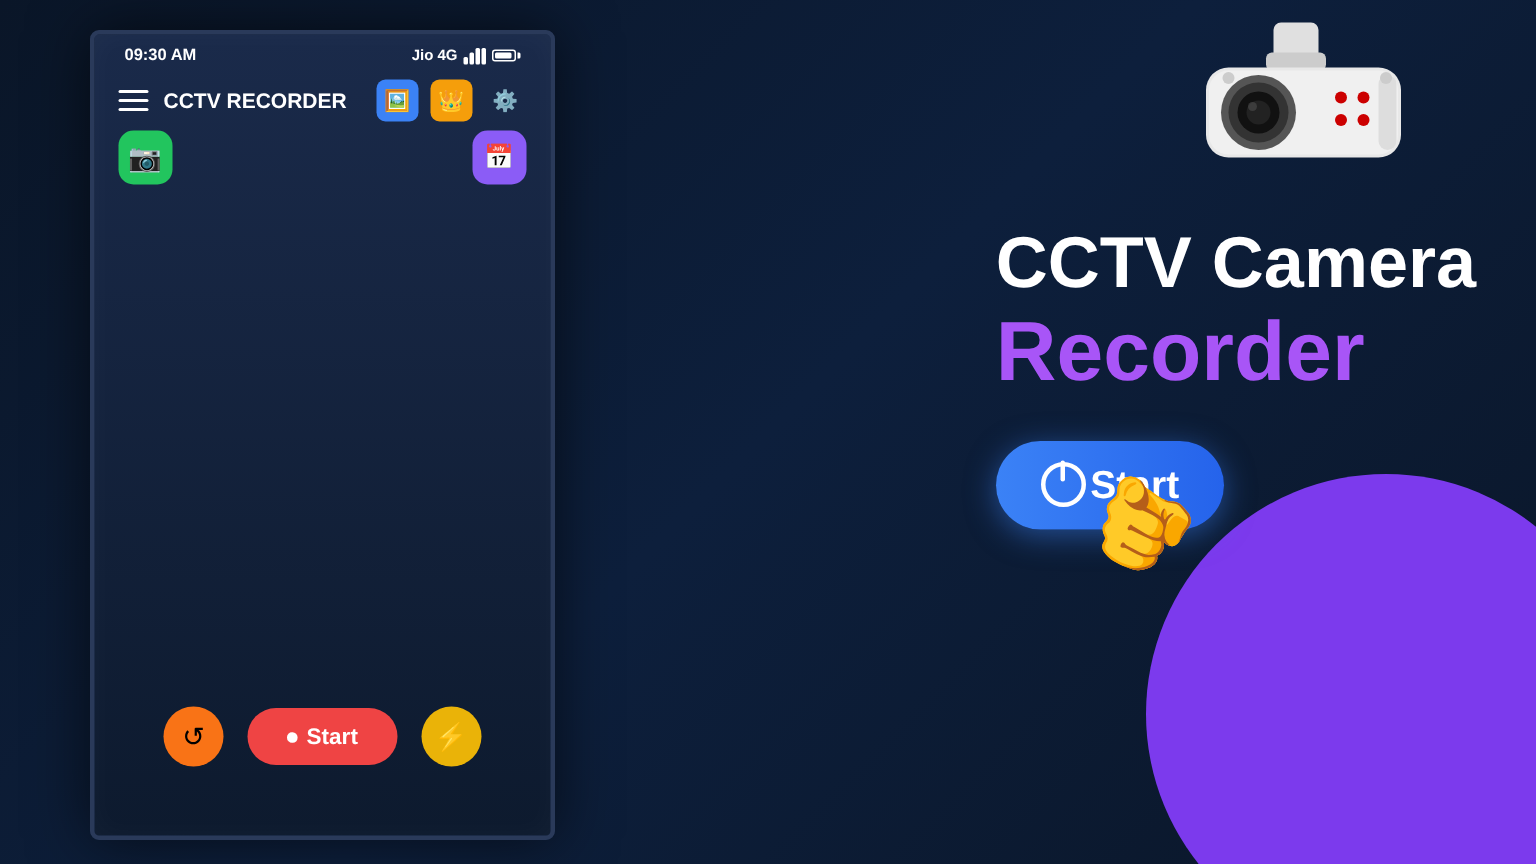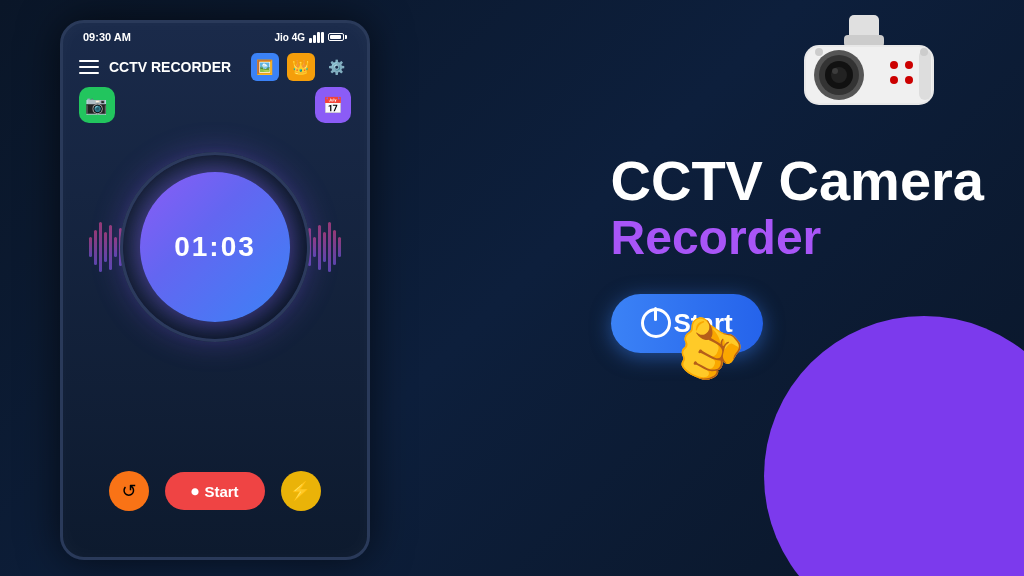--- a/index.html
+++ b/index.html
@@ -48,21 +48,21 @@
       top: 20px;
       width: 310px;
       height: 540px;
       z-index: 5;
     }
 
     .phone-outer {
       width: 310px;
       height: 540px;
       background: linear-gradient(180deg, #1a2a4a 0%, #0d1a2e 100%);
-      border-radius: 24px;
+      border-radius: 6px;
       border: 3px solid #2a3a5a;
       position: relative;
       overflow: hidden;
       box-shadow: 0 0 40px rgba(0,0,0,0.6), inset 0 0 20px rgba(255,255,255,0.03);
     }
 
     
     .status-bar {
       display: flex;
       justify-content: space-between;
@@ -283,28 +283,28 @@
     
     .right-content {
       position: absolute;
       right: 40px;
       top: 150px;
       z-index: 5;
       text-align: left;
     }
 
     .title-white {
-      font-size: 56px;
+      font-size: 48px;
       font-weight: 900;
       color: #fff;
       line-height: 1.1;
     }
 
     .title-purple {
-      font-size: 48px;
+      font-size: 56px;
       font-weight: 900;
       color: #a855f7;
       line-height: 1.1;
       margin-bottom: 30px;
     }
 
     
     .start-btn {
       display: inline-flex;
       gap: 3px;
@@ -473,48 +473,20 @@
     <div class="phone-content">
 
       <div class="float-btn-green">
         <span>📷</span>
       </div>
 
       <div class="float-btn-purple">
         <span style="font-size:16px;">📅</span>
       </div>
 
-      <div class="timer-area">
-
-        <div class="wave-left">
-          <div class="wave-bar" style="height:20px;"></div>
-          <div class="wave-bar" style="height:35px;"></div>
-          <div class="wave-bar" style="height:50px;"></div>
-          <div class="wave-bar" style="height:30px;"></div>
-          <div class="wave-bar" style="height:45px;"></div>
-          <div class="wave-bar" style="height:20px;"></div>
-          <div class="wave-bar" style="height:38px;"></div>
-        </div>
-
-        <div class="circle-outer">
-          <div class="circle-inner">
-            <span class="timer-text">01:03</span>
-          </div>
-        </div>
-
-        <div class="wave-right">
-          <div class="wave-bar" style="height:38px;"></div>
-          <div class="wave-bar" style="height:20px;"></div>
-          <div class="wave-bar" style="height:45px;"></div>
-          <div class="wave-bar" style="height:30px;"></div>
-          <div class="wave-bar" style="height:50px;"></div>
-          <div class="wave-bar" style="height:35px;"></div>
-          <div class="wave-bar" style="height:20px;"></div>
-        </div>
-      </div>
 
       <div class="controls">
         <div class="ctrl-btn-orange">
           <span>↺</span>
         </div>
         <div class="ctrl-btn-red">
           <span style="font-size:14px;">⏺</span>
           <span>Start</span>
         </div>
         <div class="ctrl-btn-yellow">

